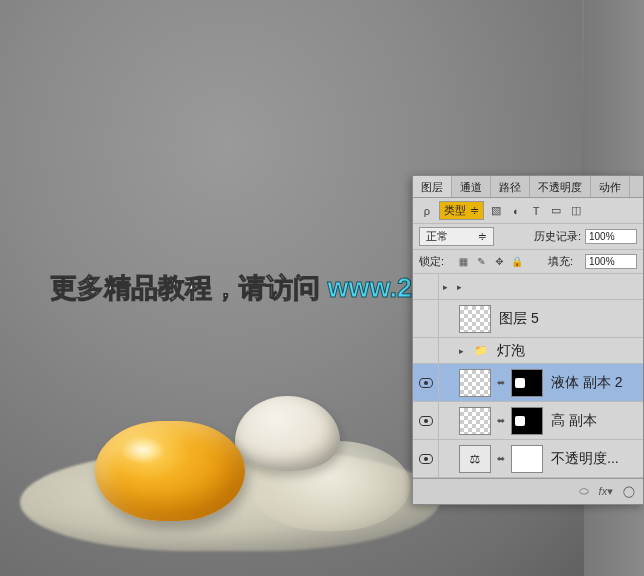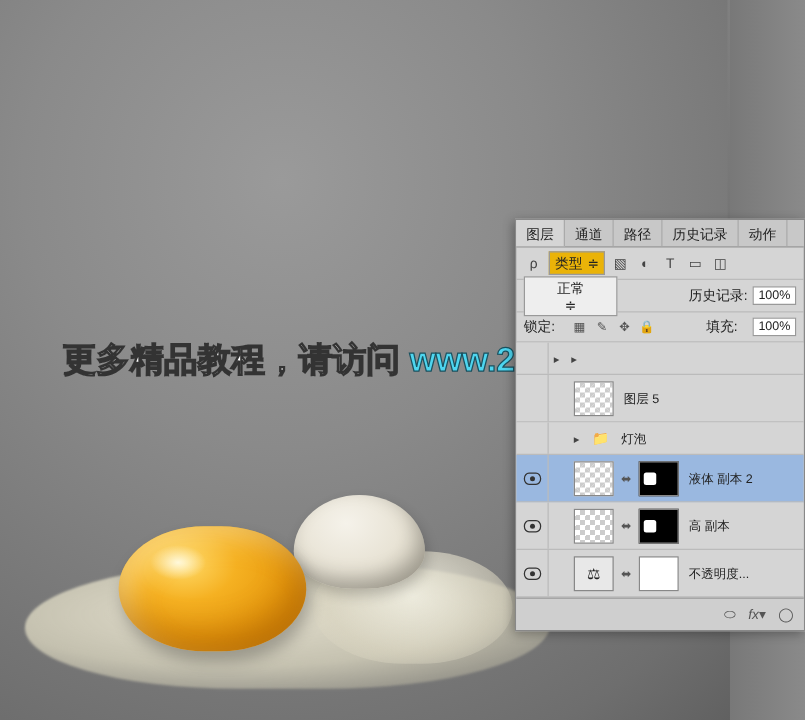--- a/index.html
+++ b/index.html
@@ -154,30 +154,29 @@
       color: #444;
     }
     .blend-select {
       background: #eee;
       border: 1px solid #999;
       padding: 1px 6px;
       width: 75px;
       display: flex;
       justify-content: space-between;
       align-items: center;
-      flex-direction: column;
     }
     .opacity-label { font-size: 11px; margin-left: auto; }
     .pct-input {
       background: #fff;
       border: 1px solid #999;
       padding: 1px 3px;
-      width: 35px;
+      width: 52px;
       font-size: 10px;
-      text-align: center;
+      text-align: left;
     }
     .lock-row {
       display: flex;
       align-items: center;
       padding: 3px 6px;
       border-bottom: 1px solid #bbb;
       height: 24px;
       gap: 12px;
     }
     .lock-icons { display: flex; gap: 3px; }
@@ -278,21 +277,21 @@
       background: #e8e8e8;
     }
     .link-icon {
       width: 12px;
       font-size: 10px;
       color: #555;
       text-align: center;
     }
     .layer-name {
       margin-left: 4px;
-      font-size: 10px;
+      font-size: 14px;
     }
     
     
     .panel-bottom {
       display: flex;
       justify-content: flex-end;
       align-items: center;
       gap: 10px;
       padding: 4px 8px;
       background: #cfcfcf;
@@ -322,21 +321,21 @@
   <div class="watermark">
     <span>更多精品教程，请访问 </span><span class="url">www.240PS.com</span>
   </div>
 </div>
 
 <div class="panel">
   <div class="panel-tabs">
     <div class="panel-tab active">图层</div>
     <div class="panel-tab">通道</div>
     <div class="panel-tab">路径</div>
-    <div class="panel-tab">历史记录</div>
+    <div class="panel-tab">不透明度</div>
     <div class="panel-tab">动作</div>
   </div>
 
   <div class="panel-row">
     <span class="tiny-icon">ρ</span>
     <div class="filter-select">
       <span>类型</span>
       <span>≑</span>
     </div>
     <span class="tiny-icon">▧</span>

